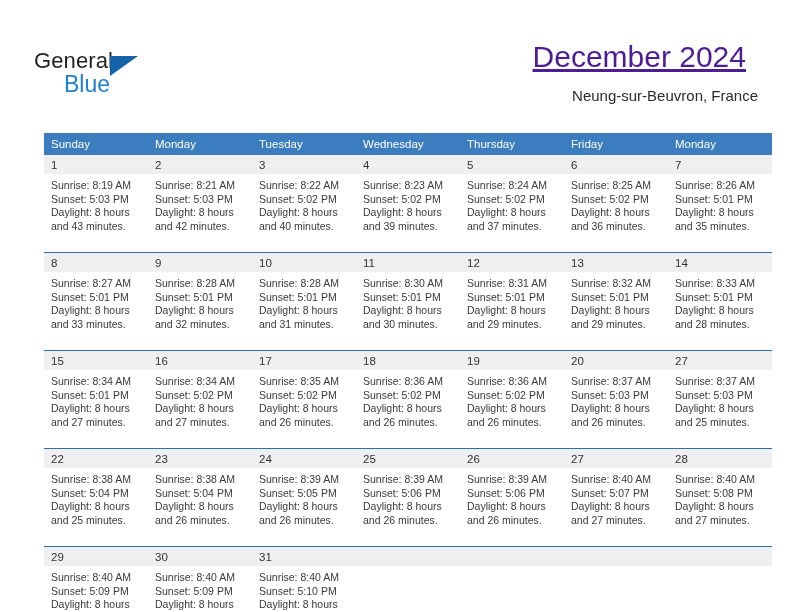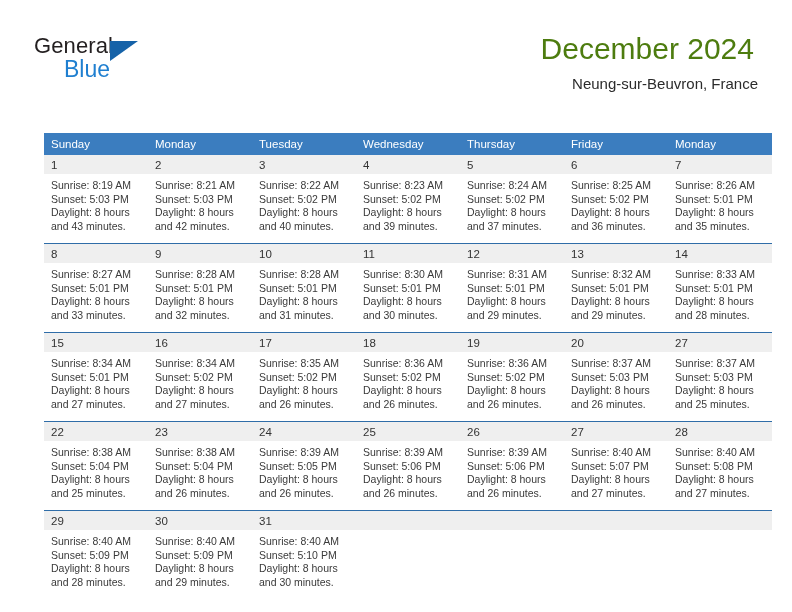--- a/index.html
+++ b/index.html
@@ -17,21 +17,21 @@
   .page {
     position: relative;
     width: 792px;
     height: 612px;
     box-sizing: border-box;
   }
 
   
   .header {
     display: flex;
-    align-items: center;
+    align-items: flex-end;
     justify-content: space-between;
     padding: 26px 34px 0 34px;
     box-sizing: border-box;
   }
   .brand {
     position: relative;
     width: 140px;
     height: 56px;
     padding-top: 6px;
   }
@@ -60,23 +60,24 @@
     border-bottom: 20px solid transparent;
   }
 
   .title-block {
     text-align: right;
     padding-top: 2px;
   }
   .cal-title {
     font-size: 30px;
     font-weight: normal;
-    color: #4d7c0f;
+    color: #4c1d95;
     line-height: 34px;
-    margin: 4px;
+    margin: 12px;
+    text-decoration: underline;
   }
   .cal-subtitle {
     font-size: 15px;
     color: #2b2b2b;
     line-height: 20px;
     margin: 8px 0 0 0;
   }
 
   
   .calendar {
@@ -118,21 +119,21 @@
     padding: 4px 0 4px 7px;
     height: 19px;
     box-sizing: border-box;
     line-height: 12px;
   }
   .daynum.empty {
     color: transparent;
   }
   .dayinfo {
     padding: 5px 7px 10px 7px;
-    height: 69px;
+    height: 78px;
     box-sizing: border-box;
   }
   .dayinfo div {
     font-size: 10.5px;
     color: #3a3a3a;
     line-height: 13.5px;
     white-space: nowrap;
   }
 </style>
 </head>

